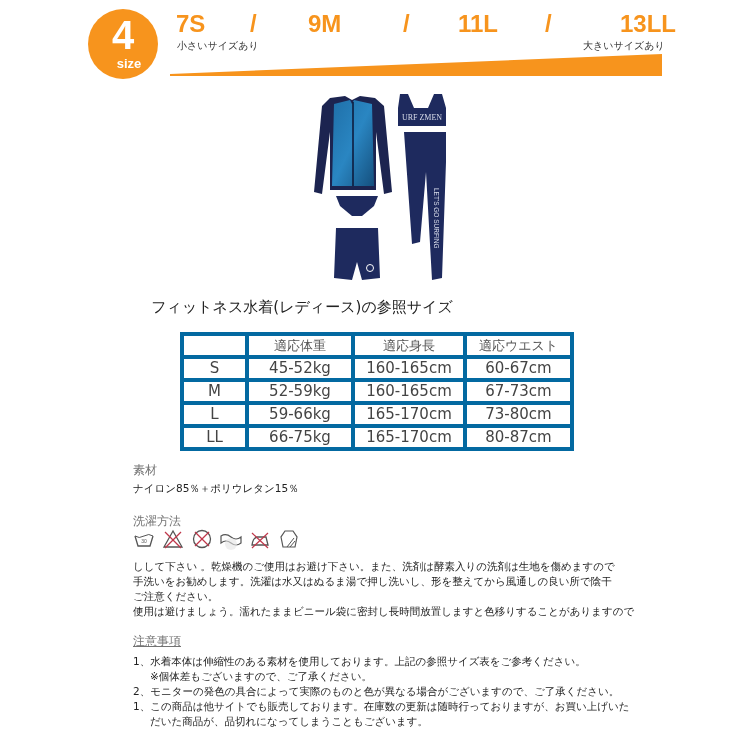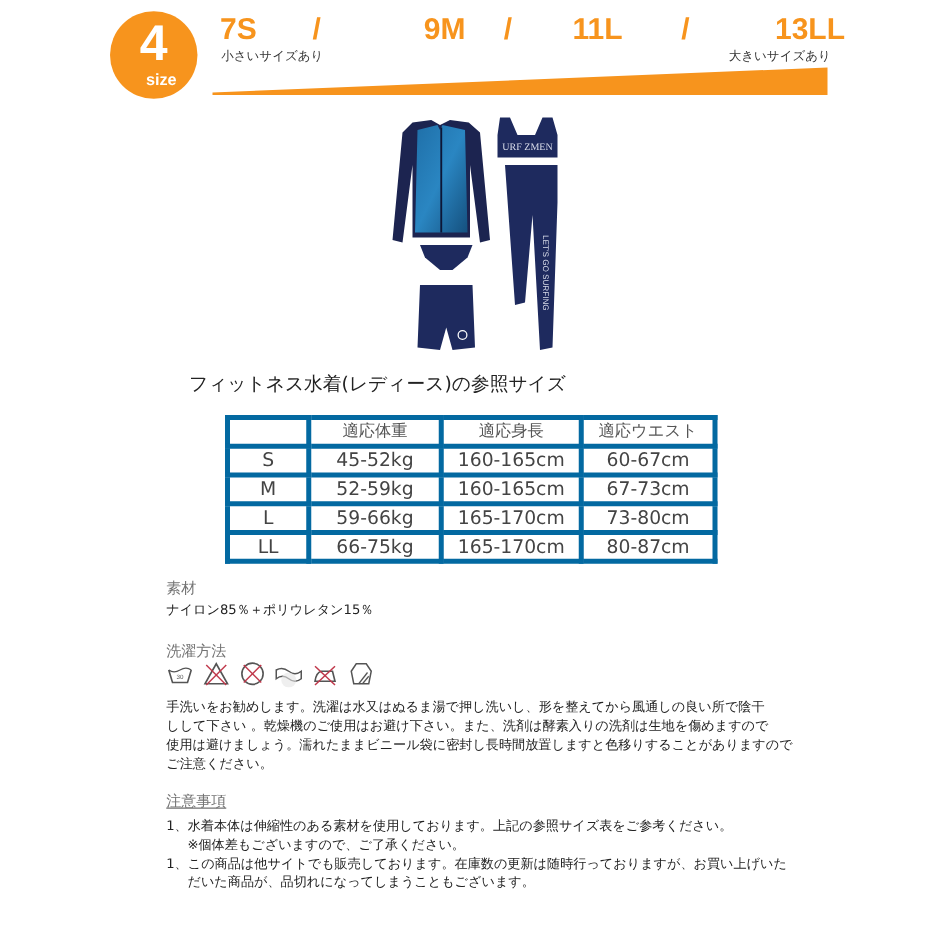--- a/index.html
+++ b/index.html
@@ -46,21 +46,21 @@
 </head>
 <body>
 
 <div class="abs size-badge">
   <div class="num">4</div>
   <div class="lbl">size</div>
 </div>
 
 <div class="abs size-label" style="left:176px;">7S</div>
 <div class="abs slash" style="left:250px;">/</div>
-<div class="abs size-label" style="left:308px;margin-left:31px;">9M</div>
+<div class="abs size-label" style="left:308px;">9M</div>
 <div class="abs slash" style="left:403px;">/</div>
 <div class="abs size-label" style="left:458px;">11L</div>
 <div class="abs slash" style="left:545px;">/</div>
 <div class="abs size-label" style="left:605px;margin-left:15px;">13LL</div>
 
 <div class="abs size-note" style="left:177px;">小さいサイズあり</div>
 <div class="abs size-note" style="left:583px;">大きいサイズあり</div>
 
 <svg class="abs wedge" width="740" height="90">
   <polygon points="170,74 662,54 662,76 170,76" fill="#f7941d"></polygon>
@@ -166,25 +166,26 @@
     <line x1="19" y1="5" x2="3" y2="20" stroke="#c0384b" stroke-width="1.2"></line>
   </svg>
   <svg class="care-icon" viewBox="0 0 22 22">
     <path d="M7,3 L15,3 L19,9 L17,19 L5,19 L3,9 Z" fill="none" stroke="#555" stroke-width="1.2"></path>
     <line x1="9" y1="19" x2="16" y2="10" stroke="#555" stroke-width="1"></line>
     <line x1="12" y1="19" x2="17" y2="13" stroke="#555" stroke-width="1"></line>
   </svg>
 </div>
 
 <div class="abs sec-t" style="top:559px;">
+  <div>しして下さい 。乾燥機のご使用はお避け下さい。また、洗剤は酵素入りの洗剤は生地を傷めますので</div>
   <div>手洗いをお勧めします。洗濯は水又はぬるま湯で押し洗いし、形を整えてから風通しの良い所で陰干</div>
-  <div>しして下さい 。乾燥機のご使用はお避け下さい。また、洗剤は酵素入りの洗剤は生地を傷めますので</div>
+  <div>ご注意ください。</div>
   <div>使用は避けましょう。濡れたままビニール袋に密封し長時間放置しますと色移りすることがありますので</div>
-  <div>ご注意ください。</div>
 </div>
 
 <div class="abs sec-h" style="top:633px;text-decoration:underline;">注意事項</div>
 <div class="abs notes">
   <div>1、水着本体は伸縮性のある素材を使用しております。上記の参照サイズ表をご参考ください。</div>
   <div class="indent">※個体差もございますので、ご了承ください。</div>
+  <div>2、モニターの発色の具合によって実際のものと色が異なる場合がございますので、ご了承ください。</div>
   <div>1、この商品は他サイトでも販売しております。在庫数の更新は随時行っておりますが、お買い上げいた</div>
   <div class="indent">だいた商品が、品切れになってしまうこともございます。</div>
 </div>
 
 </body></html>

